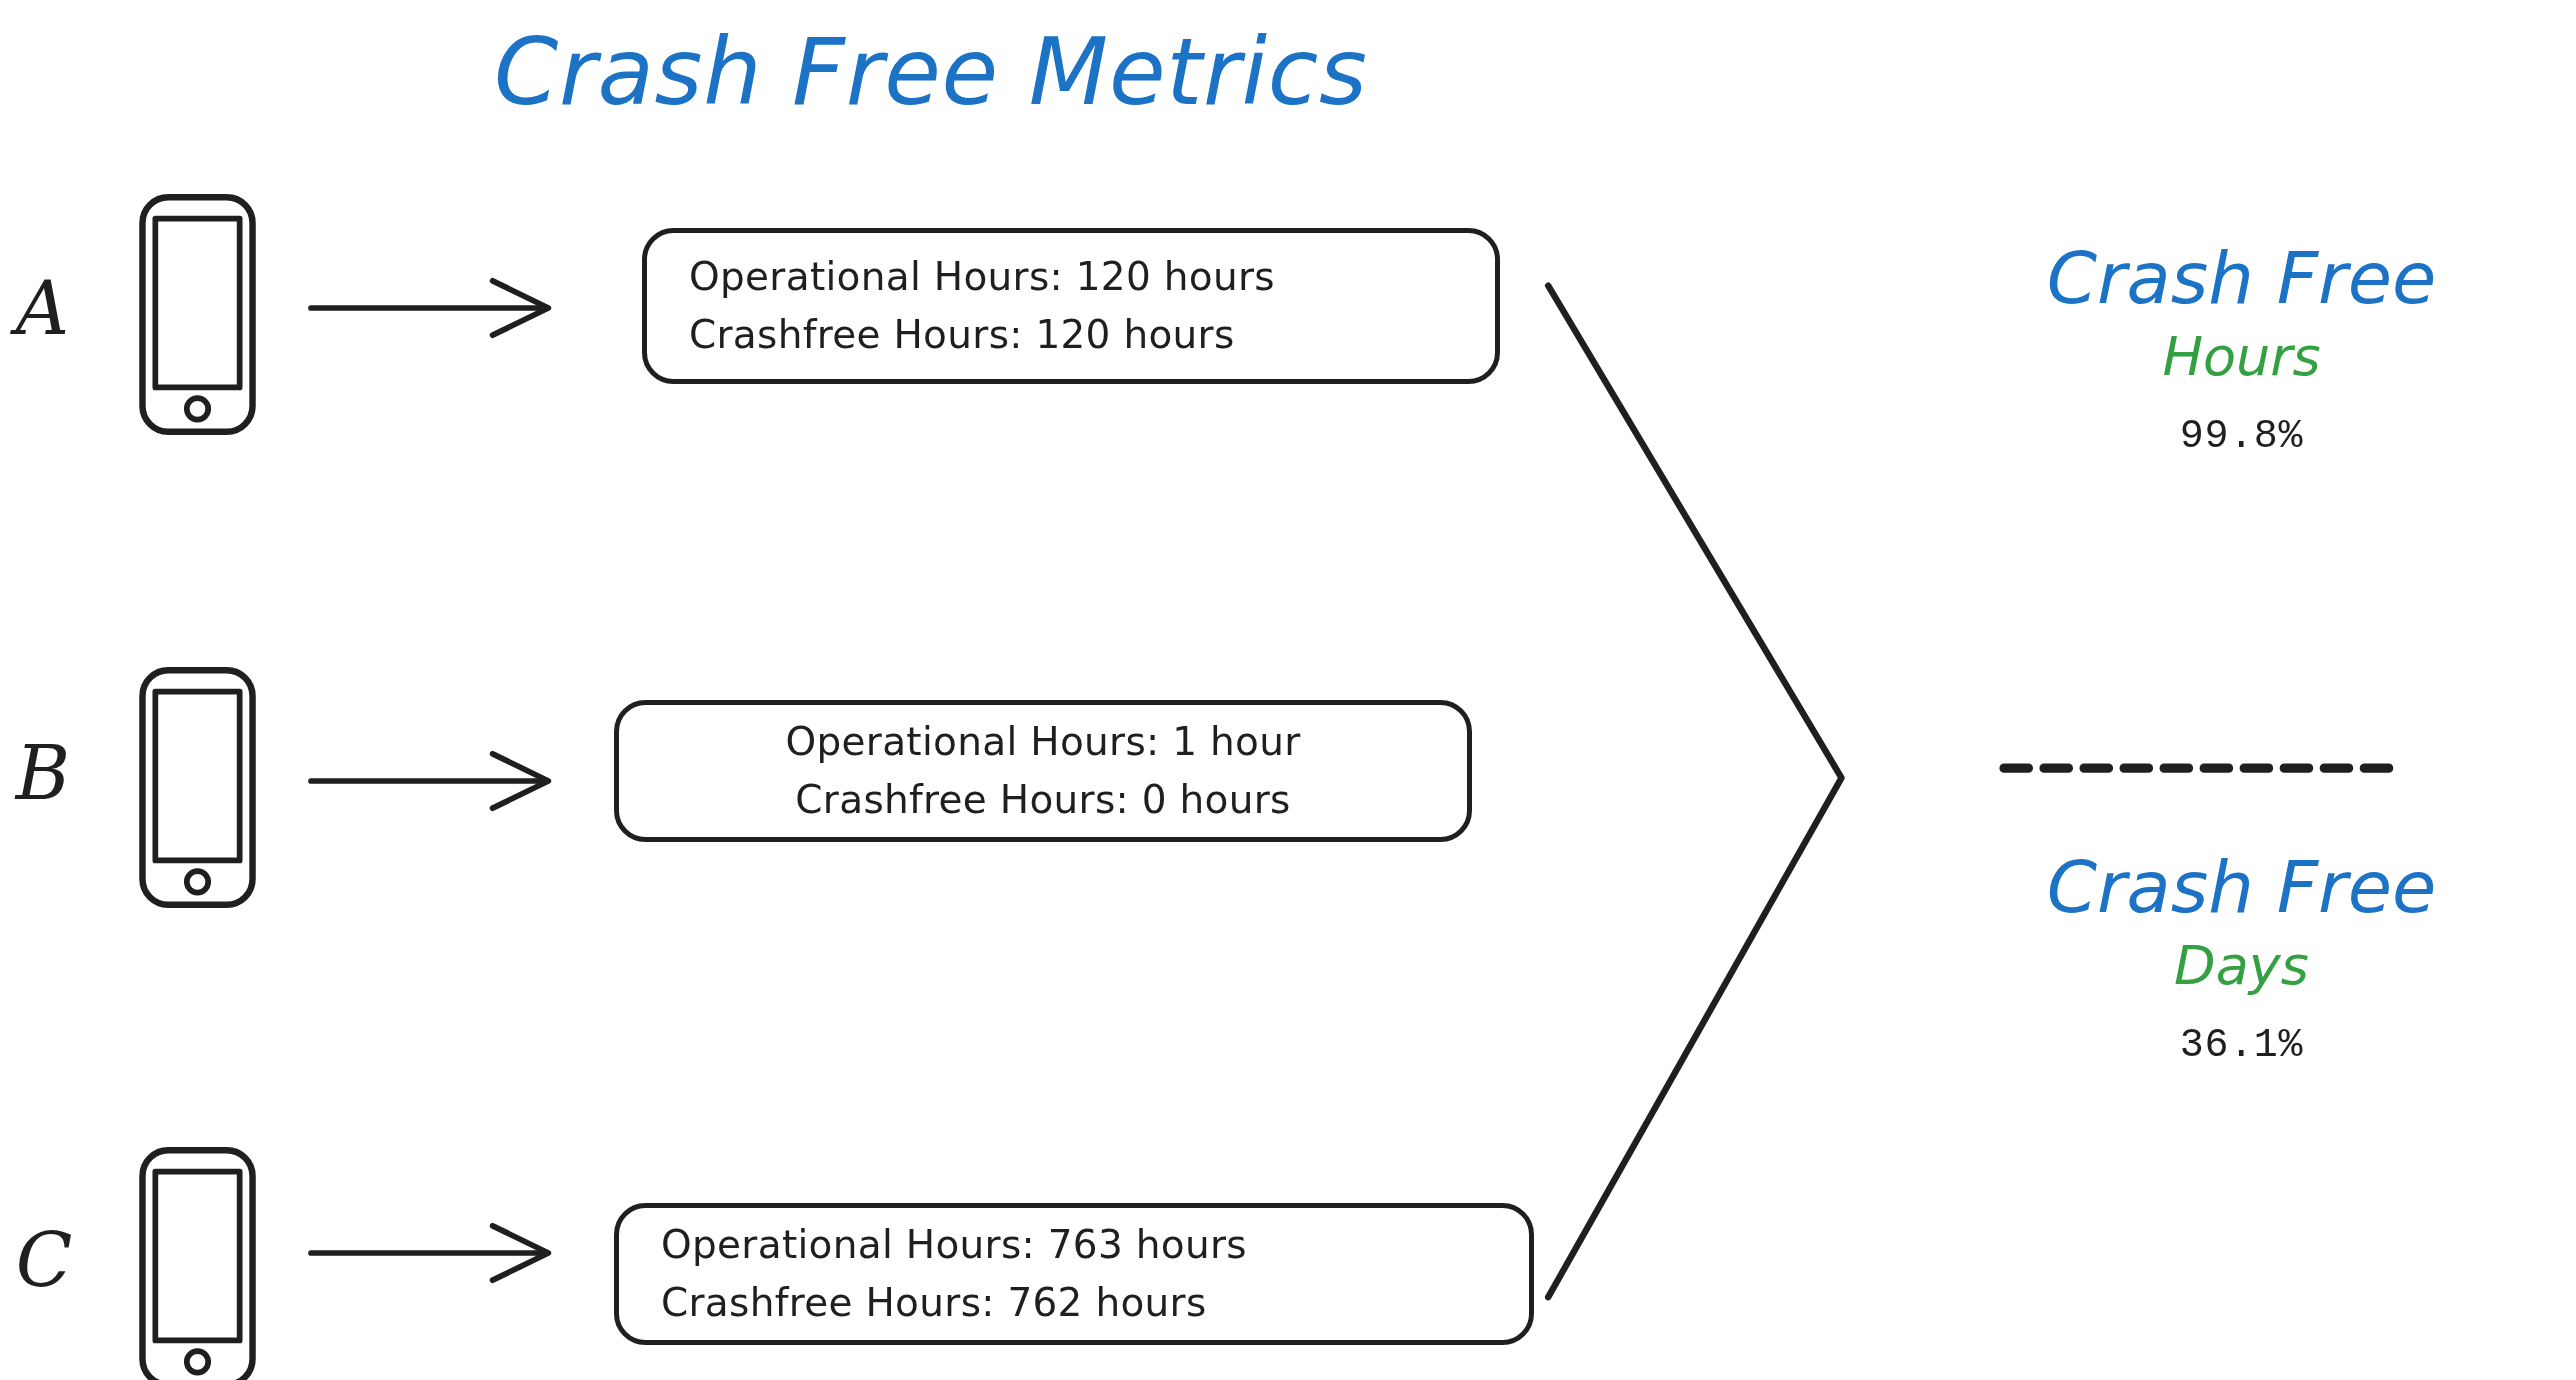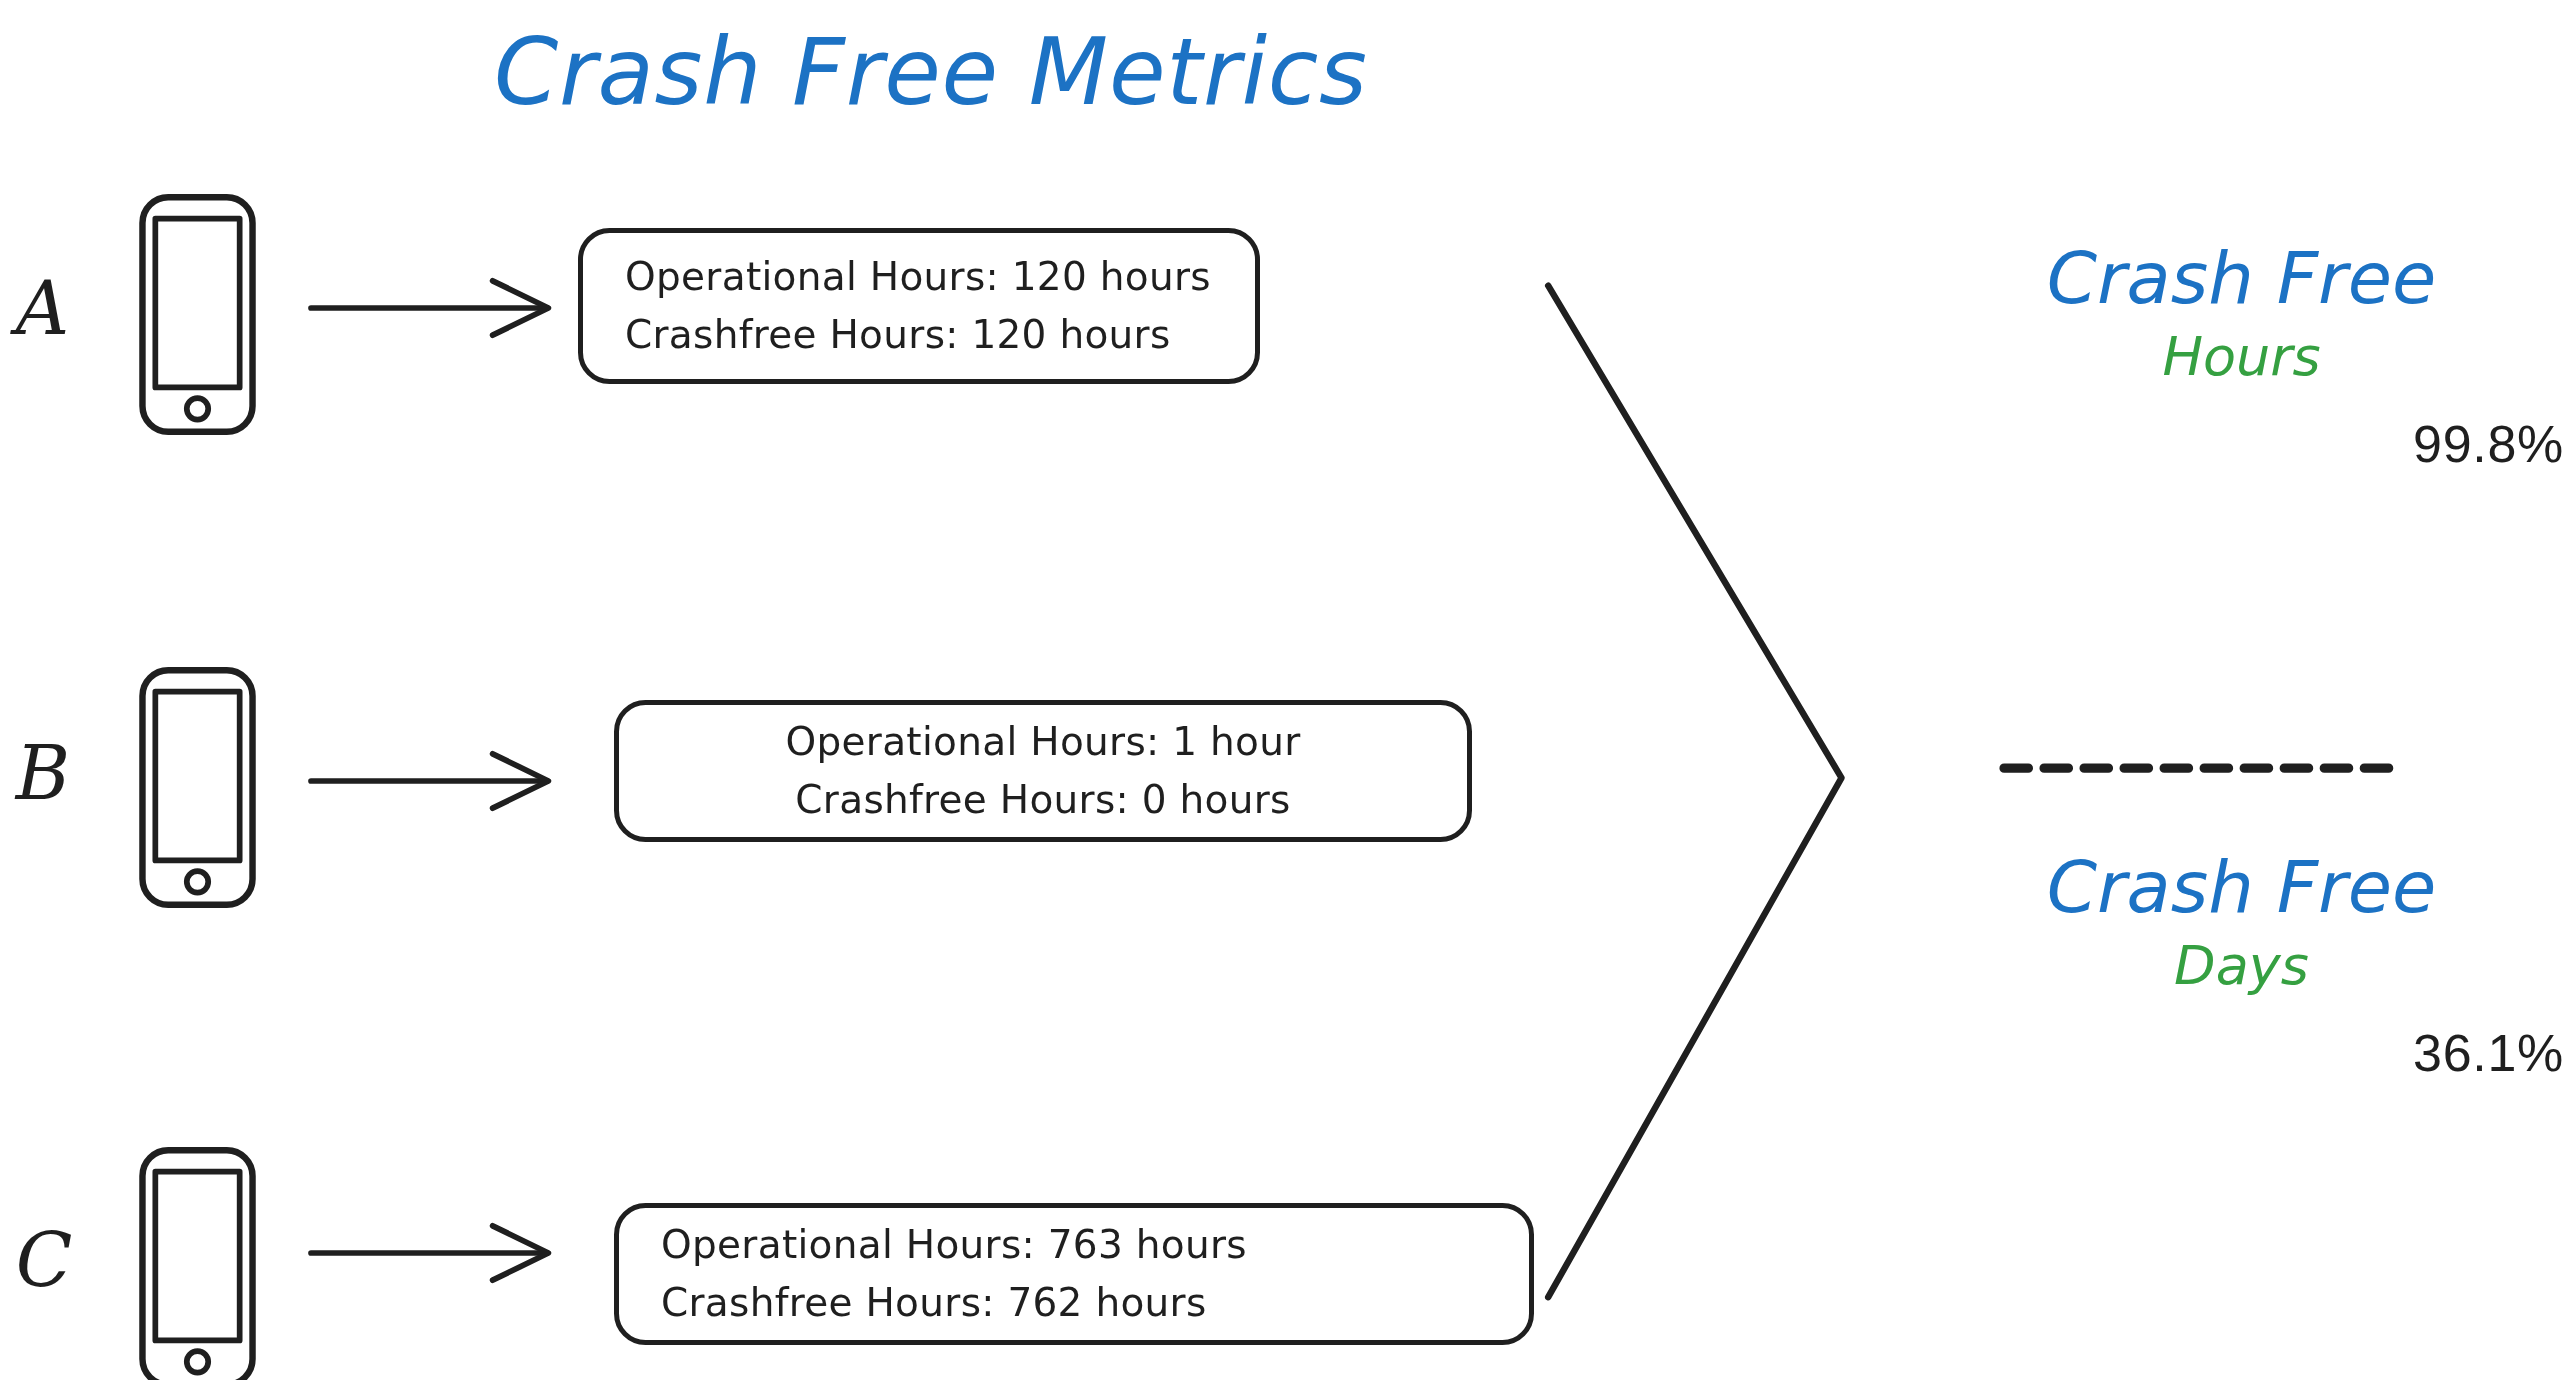--- a/index.html
+++ b/index.html
@@ -119,27 +119,26 @@
   }
   .sum-sub {
     font-size: 54px;
     line-height: 1.18;
     font-style: italic;
     color: #35a041;
     font-family: "DejaVu Sans", sans-serif;
     margin-top: 4.3px;
   }
   .sum-value {
-    font-size: 52px;
+    font-size: 40px;
     line-height: 1.2;
     color: #1f1f1f;
-    font-family: Liberation Sans, sans-serif;
+    font-family: Liberation Mono, monospace;
     margin-top: 24px;
     letter-spacing: 0.7px;
-    text-align: right;
   }
 
   .divider {
     position: absolute;
     left: 1998px;
     top: 761px;
     width: 401px;
     height: 14.3px;
   }
 </style>
@@ -160,21 +159,21 @@
     </svg>
   </div>
 
   <div class="arrow" style="left:301px; top:265px;">
     <svg viewBox="0 0 400 120" width="286" height="86" fill="none" stroke="#1f1f1f" stroke-width="8" stroke-linecap="round" stroke-linejoin="round">
       <line x1="14" y1="60" x2="340" y2="60"></line>
       <polyline points="268,22 346,60 268,98"></polyline>
     </svg>
   </div>
 
-  <div class="metric-box" style="left:578px; top:228px; width:682px; height:156px;">
+  <div class="metric-box" style="left:642px; top:228px; width:858px; height:156px;">
     <div class="metric-line">Operational Hours: 120 hours</div>
     <div class="metric-line">Crashfree Hours: 120 hours</div>
   </div>
 
   <div class="row-label" style="left:15.8px; top:736px;">B</div>
 
   <div class="phone" style="left:138px; top:666px;">
     <svg viewBox="0 0 166 340" width="119" height="243" fill="none" stroke="#1f1f1f" stroke-width="9" stroke-linejoin="round">
       <rect x="6" y="6" width="154" height="328" rx="36" ry="36"></rect>
       <rect x="24" y="36" width="118" height="236" stroke-width="8"></rect>

